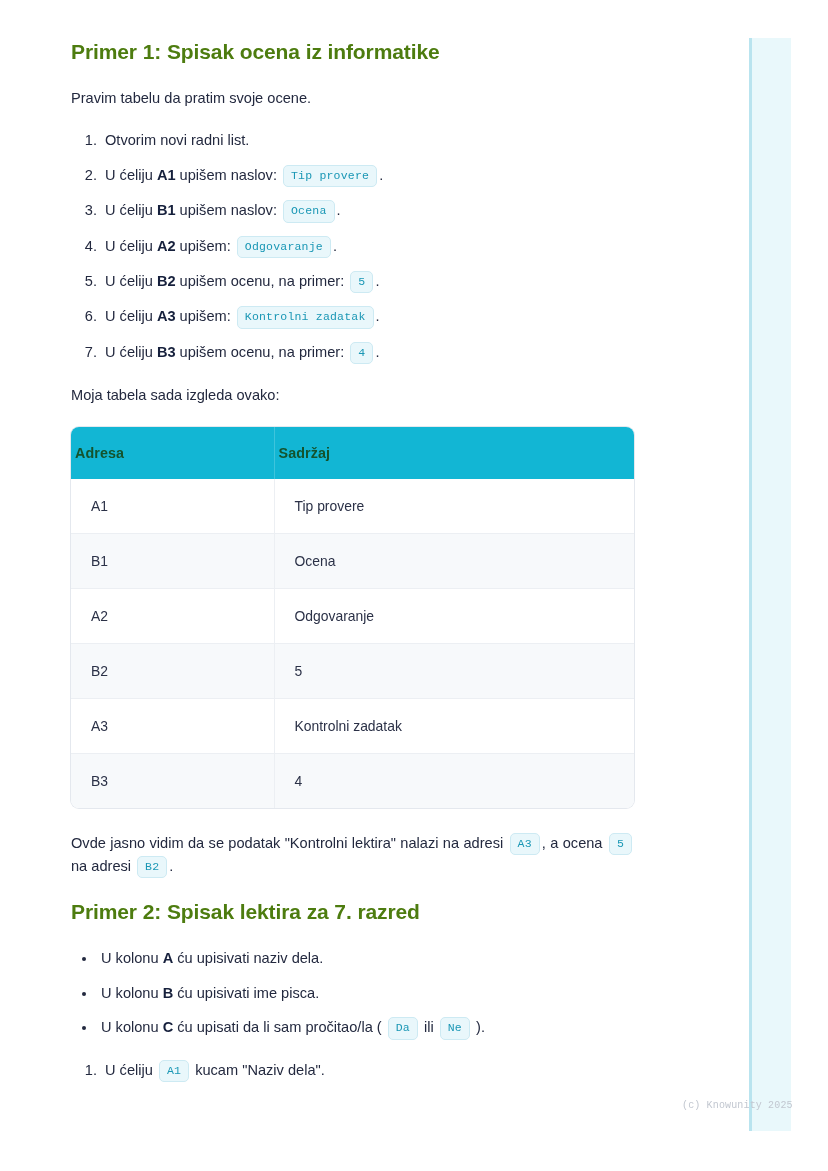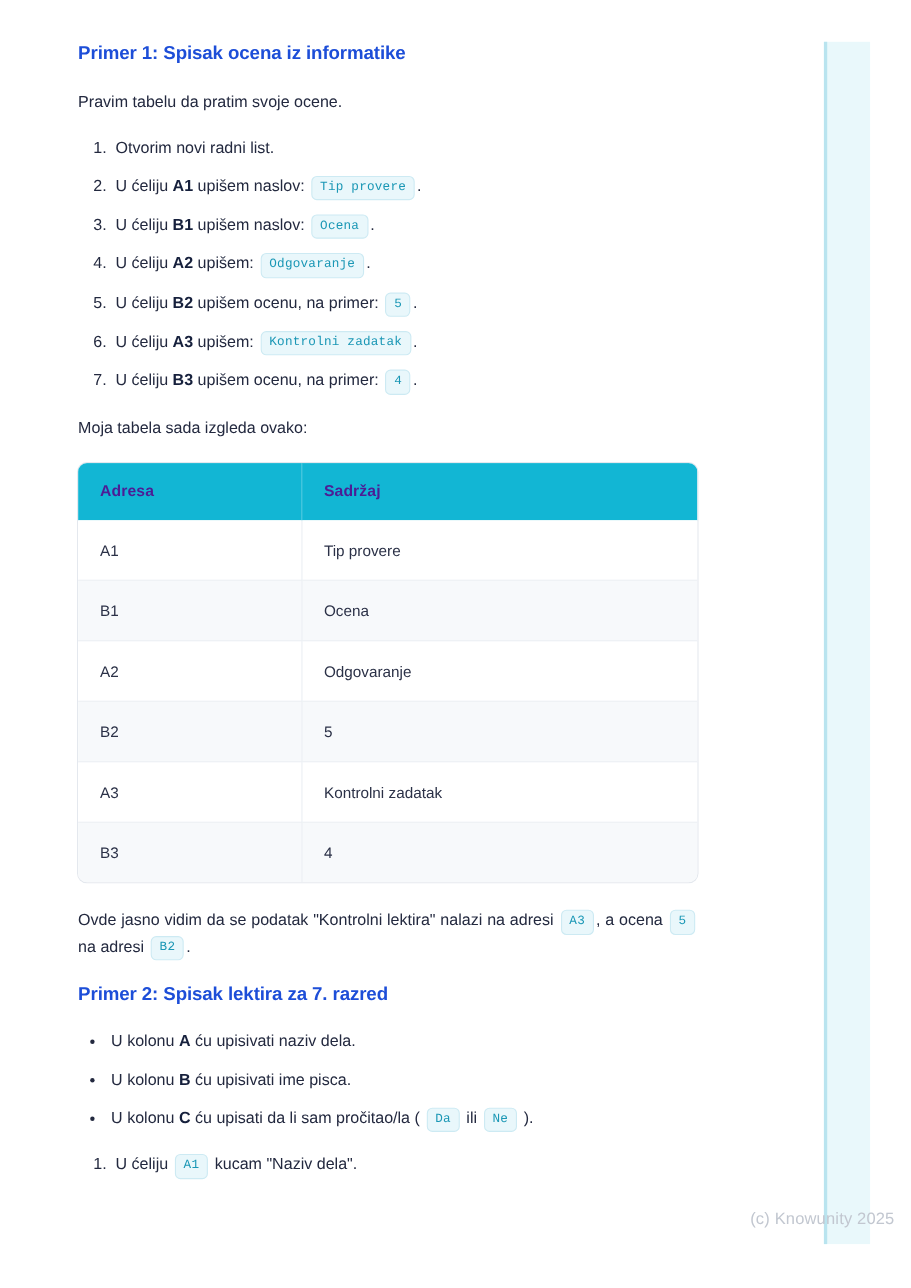--- a/index.html
+++ b/index.html
@@ -38,24 +38,24 @@
   }
 
   .content {
     position: absolute;
     left: 71px;
     top: 38px;
     width: 563px;
   }
 
   h2.section-title {
-    font-size: 17px;
+    font-size: 21px;
     font-weight: bold;
     letter-spacing: -0.1px;
-    color: #1d4ed8;
+    color: #4d7c0f;
     margin: 0 0 22px 0;
     line-height: 1.3;
   }
 
   p.para {
     font-size: 14.6px;
     line-height: 1.55;
     color: #23293f;
     margin: 0 0 20px 0;
   }
@@ -121,25 +121,25 @@
     border-collapse: collapse;
     width: 563px;
     margin: 0 0 24px 0;
     border-radius: 8px;
     overflow: hidden;
     box-shadow: 0 0 0 1px #e4e8ee;
     table-layout: fixed;
   }
   table.data-table thead th {
     background: #12b6d4;
-    color: #4c1d95;
+    color: #14532d;
     font-size: 14.3px;
     font-weight: bold;
     text-align: left;
-    padding: 18px 20px;
+    padding: 18px 4px;
     letter-spacing: 0.1px;
     border-right: 1px solid #3ec4dc;
   }
   table.data-table thead th:last-child { border-right: none; }
   table.data-table tbody td {
     font-size: 13.9px;
     color: #2b3147;
     padding: 19px 20px;
     border-bottom: 1px solid #eceff3;
     border-right: 1px solid #eceff3;
@@ -147,23 +147,23 @@
   }
   table.data-table tbody td:last-child { border-right: none; }
   table.data-table tbody tr:nth-child(even) td { background: #f7f9fb; }
   table.data-table tbody tr:last-child td { border-bottom: none; }
   table.data-table col.col-addr { width: 203px; }
 
   .watermark {
     position: absolute;
     left: 682px;
     top: 1100px;
-    font-size: 15px;
+    font-size: 10px;
     color: #c2c7d0;
-    font-family: Liberation Sans, sans-serif;
+    font-family: Liberation Mono, monospace;
     letter-spacing: 0.15px;
     white-space: nowrap;
     z-index: 5;
   }
 </style>
 </head>
 <body>
 
 <div class="page">
 

